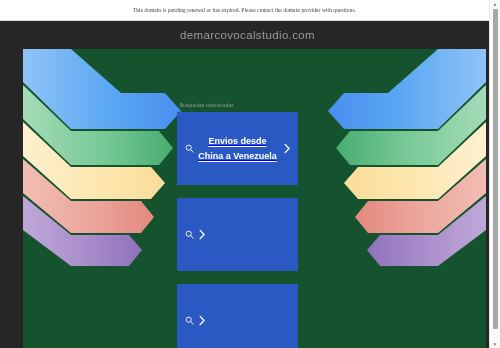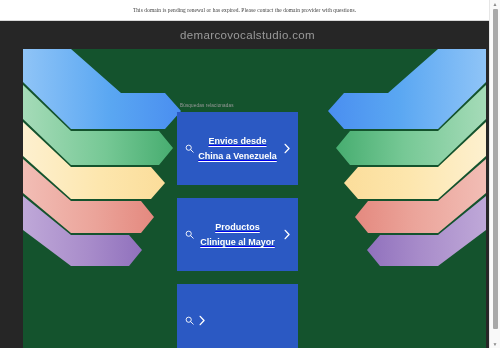--- a/index.html
+++ b/index.html
@@ -266,21 +266,20 @@
           </span>
         </a>
 
         <a class="suggest-card" href="#">
           <span class="card-search-icon">
             <svg width="9" height="9" viewBox="0 0 16 16" fill="none" stroke="currentColor" stroke-width="1.6">
               <circle cx="6.6" cy="6.6" r="4.6"></circle>
               <line x1="10.1" y1="10.1" x2="14.6" y2="14.6" stroke-linecap="round"></line>
             </svg>
           </span>
-          <span class="card-text">Productos Clinique al Mayor</span>
           <span class="card-chevron">
             <svg width="8" height="11" viewBox="0 0 8 12" fill="none" stroke="currentColor" stroke-width="1.5" stroke-linecap="round" stroke-linejoin="round">
               <polyline points="2,1.5 6.2,6 2,10.5"></polyline>
             </svg>
           </span>
         </a>
 
         <a class="suggest-card" href="#">
           <span class="card-search-icon">
             <svg width="9" height="9" viewBox="0 0 16 16" fill="none" stroke="currentColor" stroke-width="1.6">

